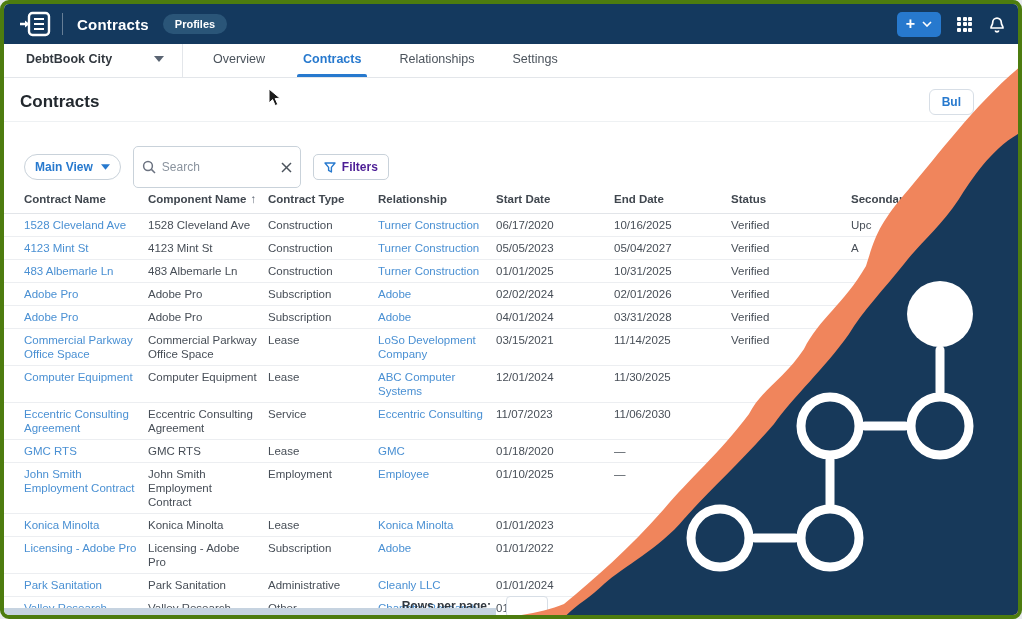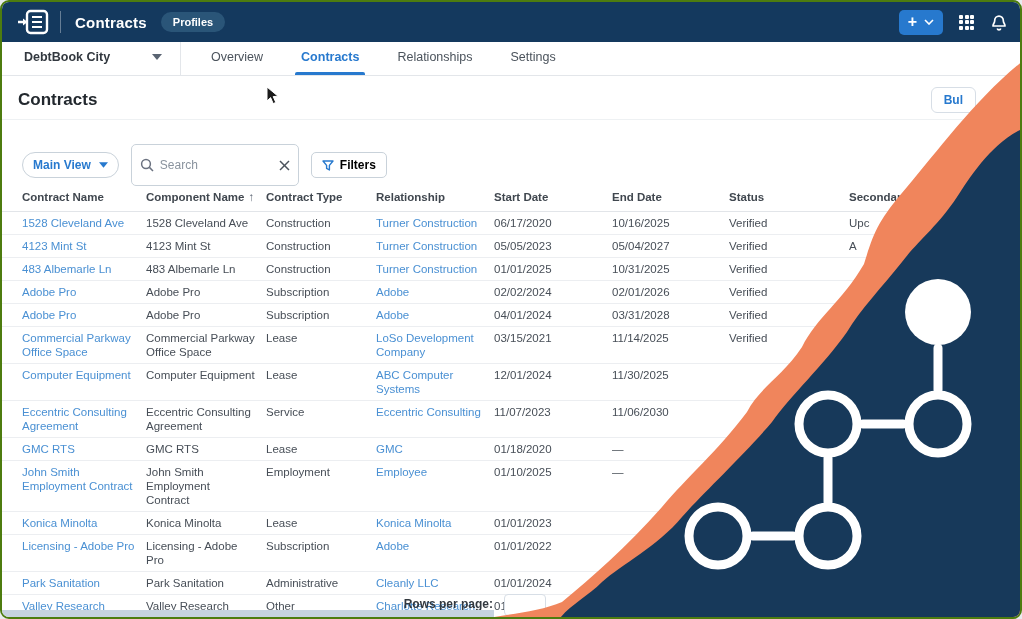--- a/index.html
+++ b/index.html
@@ -1,18 +1,18 @@
 <!DOCTYPE html>
 <html><head>
 <meta charset="utf-8">
 <style>
   * { margin:0; padding:0; box-sizing:border-box; }
   html,body { background:#e9ebee; font-family:"Liberation Sans", sans-serif; }
   .frame { position:relative; width:1022px; height:619px; background:#fff;
-           border:2px solid #4d7c0f; border-radius:9px; overflow:hidden; }
+           border:4px solid #4d7c0f; border-radius:9px; overflow:hidden; }
 
   
   .topbar { position:absolute; top:0; left:0; width:100%; height:40px; background:#14395e;
             display:flex; align-items:center; padding:0 12px; z-index:3; }
   .logo { margin:0 10px 0 4px; display:flex; align-items:center; }
   .topbar-divider { width:1px; height:22px; background:rgba(255,255,255,.35); margin-right:14px; }
   .app-title { color:#fff; font-size:15px; font-weight:700; letter-spacing:.2px; margin-right:14px; }
   .badge { background:#2a5578; color:#fff; font-size:11px; font-weight:600;
            padding:4px 12px; border-radius:12px; }
   .topbar-right { margin-left:auto; display:flex; align-items:center; gap:16px; }
@@ -50,21 +50,21 @@
   .toolbar { position:absolute; top:142px; left:20px; display:flex; align-items:center; gap:12px; }
   .view-btn { background:#fff; border:1px solid #c9d2da; border-radius:13px; height:26px;
               padding:0 10px; display:flex; align-items:center; gap:8px; color:#2779ce;
               font-size:12px; font-weight:600; cursor:pointer; }
   .search-box { width:168px; height:42px; border:1px solid #c9d2da; border-radius:5px;
                 display:flex; align-items:center; padding:0 8px; gap:6px; background:#fff; }
   .search-box input { border:none; outline:none; flex:1; font-size:12px; color:#3e4650;
                       font-family:"Liberation Sans", sans-serif; min-width:0; }
   .search-box input::placeholder { color:#8a939e; }
   .filters-btn { background:#fff; border:1px solid #c9d2da; border-radius:5px; height:26px;
-                 padding:0 10px; display:flex; align-items:center; gap:6px; color:#000000;
+                 padding:0 10px; display:flex; align-items:center; gap:6px; color:#4c1d95;
                  font-size:12px; font-weight:600; cursor:pointer; }
 
   
   .table { position:absolute; top:183px; left:0; width:100%; }
   .trow { display:grid; grid-template-columns:124px 120px 110px 118px 118px 117px 120px 1fr;
           padding:4px 0 4px 20px; border-bottom:1px solid #eceef1; font-size:11.5px;
           line-height:14px; color:#3e4650; }
   .trow > div { padding-right:10px; }
   .thead { font-weight:700; color:#40474f; padding-top:5px; padding-bottom:7px;
            border-bottom:1px solid #e2e5e9; }

